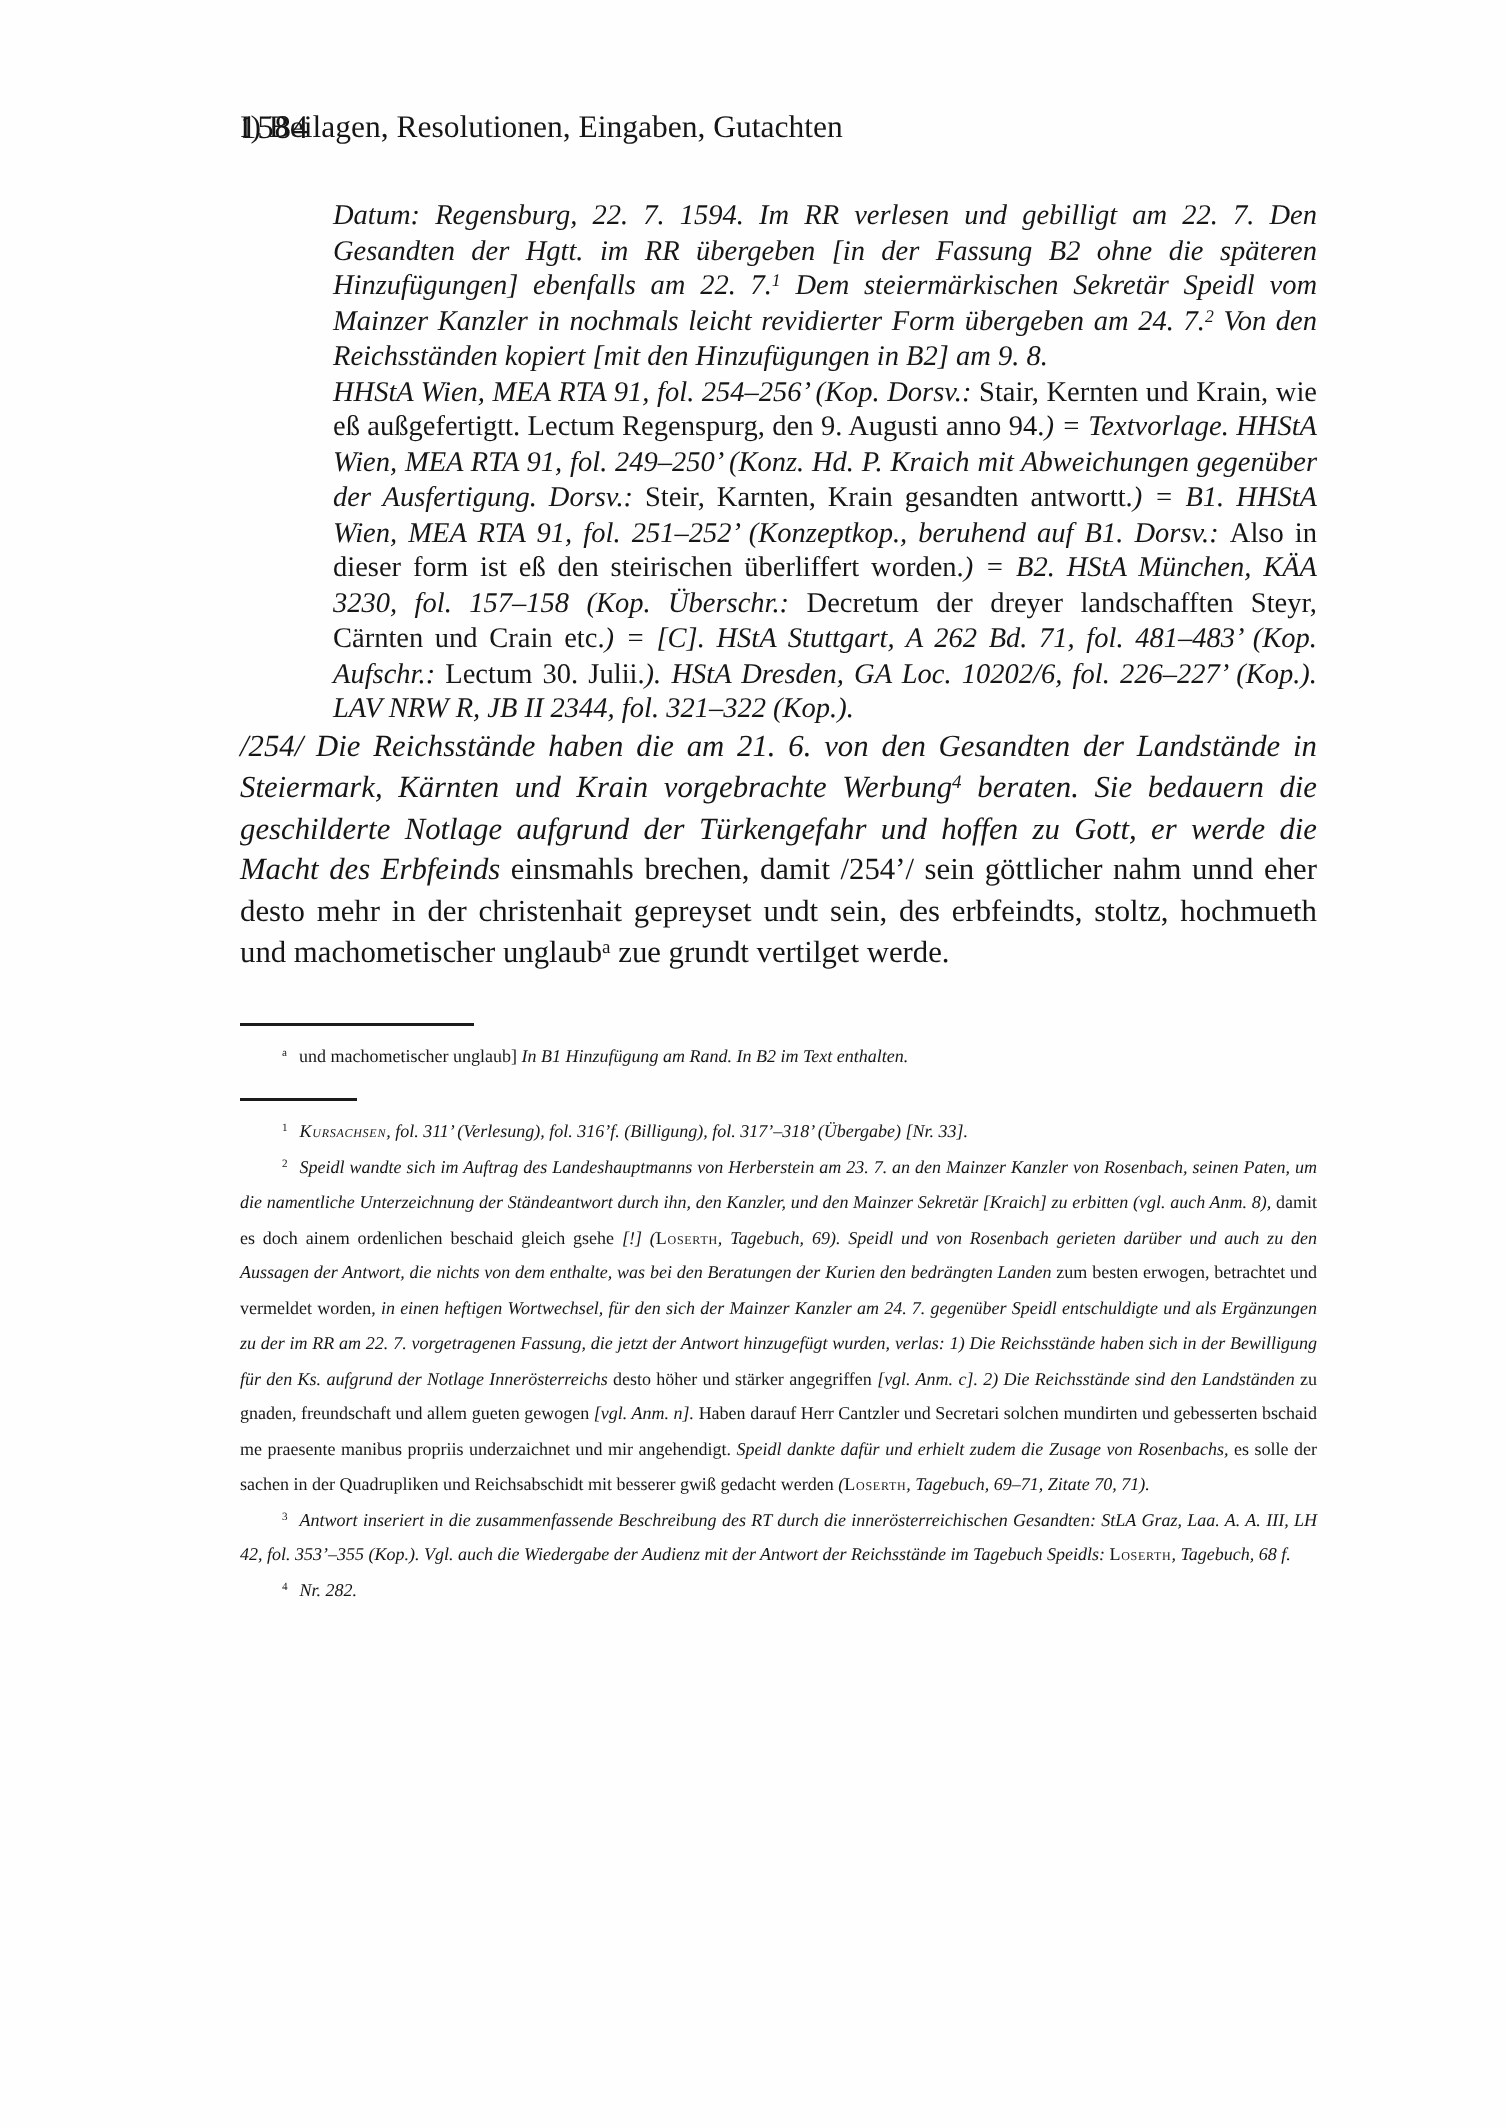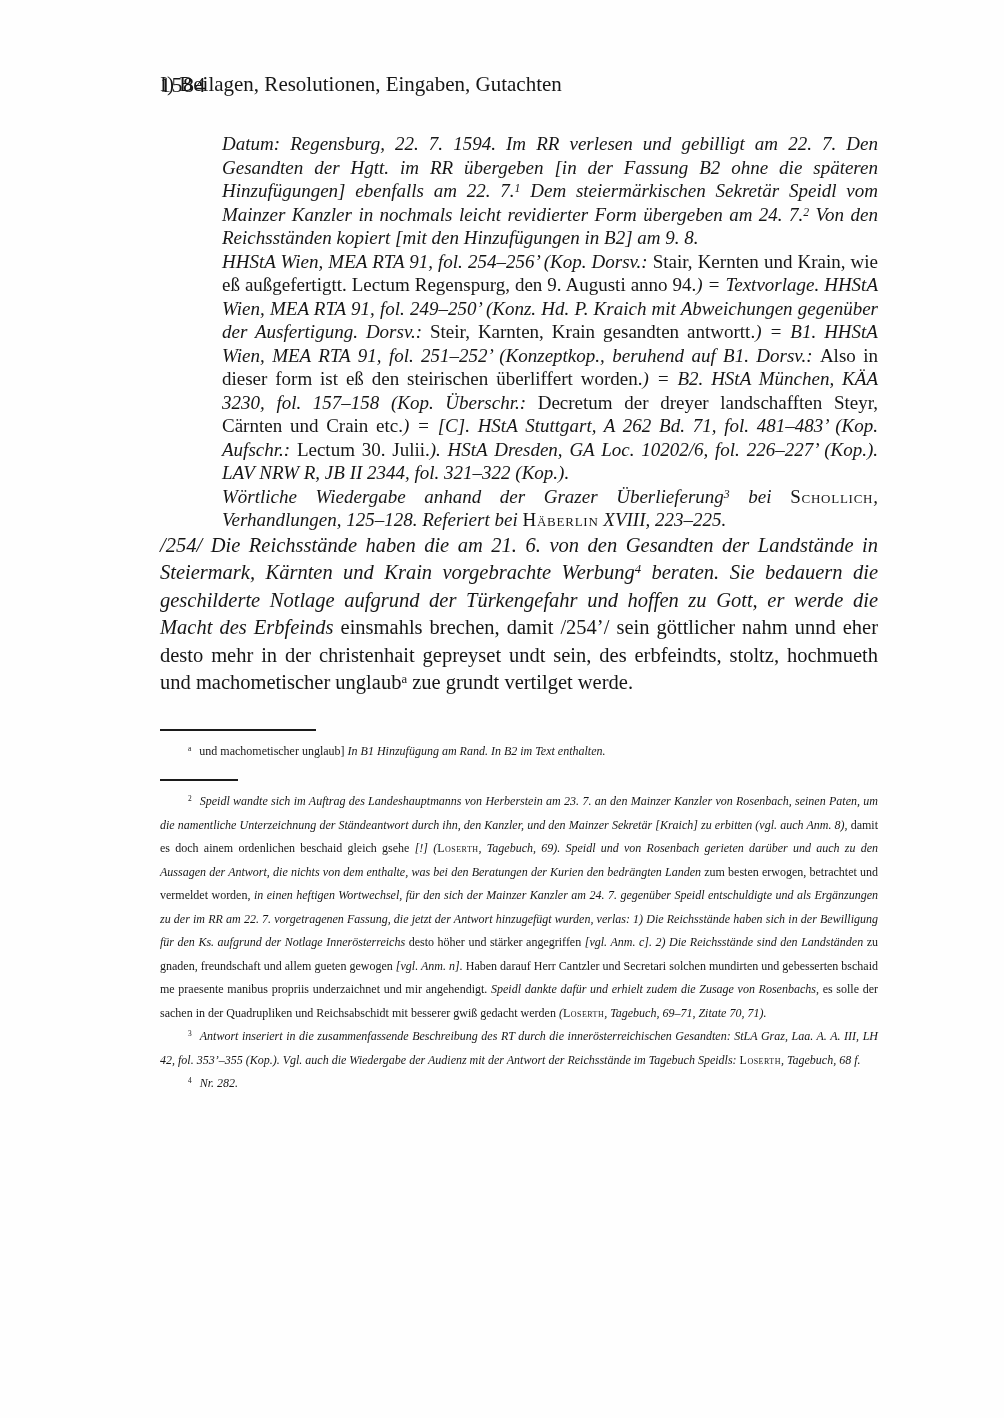--- a/index.html
+++ b/index.html
@@ -100,33 +100,33 @@
 <div class="page">
 
   <div class="running-head">
     <span class="page-num">1584</span>
     <span class="head-title">I) Beilagen, Resolutionen, Eingaben, Gutachten</span>
   </div>
 
   <section class="headnote">
     <p><span class="run-i">Datum: Regensburg, 22. 7. 1594. Im RR verlesen und gebilligt am 22. 7. Den Gesandten der Hgtt. im RR übergeben [in der Fassung B2 ohne die späteren Hinzufügungen] ebenfalls am 22. 7.</span><span class="run-isup">1</span><span class="run-i"> Dem steiermärkischen Sekretär Speidl vom Mainzer Kanzler in nochmals leicht revidierter Form übergeben am 24. 7.</span><span class="run-isup">2</span><span class="run-i"> Von den Reichsständen kopiert [mit den Hinzufügungen in B2] am 9. 8.</span></p>
     <p><span class="run-i">HHStA Wien, MEA RTA 91, fol. 254–256’ (Kop. Dorsv.: </span><span class="run-r">Stair, Kernten und Krain, wie eß außgefertigtt. Lectum Regenspurg, den 9. Augusti anno 94.</span><span class="run-i">) = Textvorlage. HHStA Wien, MEA RTA 91, fol. 249–250’ (Konz. Hd. P. Kraich mit Abweichungen gegenüber der Ausfertigung. Dorsv.: </span><span class="run-r">Steir, Karnten, Krain gesandten antwortt.</span><span class="run-i">) = B1. HHStA Wien, MEA RTA 91, fol. 251–252’ (Konzeptkop., beruhend auf B1. Dorsv.: </span><span class="run-r">Also in dieser form ist eß den steirischen überliffert worden.</span><span class="run-i">) = B2. HStA München, KÄA 3230, fol. 157–158 (Kop. Überschr.: </span><span class="run-r">Decretum der dreyer landschafften Steyr, Cärnten und Crain etc.</span><span class="run-i">) = [C]. HStA Stuttgart, A 262 Bd. 71, fol. 481–483’ (Kop. Aufschr.: </span><span class="run-r">Lectum 30. Julii.</span><span class="run-i">). HStA Dresden, GA Loc. 10202/6, fol. 226–227’ (Kop.). LAV NRW R, JB II 2344, fol. 321–322 (Kop.).</span></p>
-    <p><span class="run-i">Wörtliche Wiedergabe anhand der Grazer Überlieferung</span><span class="run-isup">3</span><span class="run-i"> bei </span><span class="run-sc">Schollich</span><span class="run-i">, Verhandlungen, 125–128. Referiert bei </span><span class="run-sc">Häberlin</span><span class="run-i"> XVIII, 223–225.</span></p>
   </section>
 
   <section class="bodytext">
     <p class="body-para"><span class="run-i">/254/ Die Reichsstände haben die am 21. 6. von den Gesandten der Landstände in Steiermark, Kärnten und Krain vorgebrachte Werbung</span><span class="run-isup">4</span><span class="run-i"> beraten. Sie bedauern die geschilderte Notlage aufgrund der Türkengefahr und hoffen zu Gott, er werde die Macht des Erbfeinds </span><span class="run-r">einsmahls brechen, damit /254’/ sein göttlicher nahm unnd eher desto mehr in der christenhait gepreyset undt sein, des erbfeindts, stoltz, hochmueth und machometischer unglaub</span><span class="run-sup">a</span><span class="run-r"> zue grundt vertilget werde.</span></p>
   </section>
 
   <section class="footnotes">
 
     <div class="fn-rule fn-rule-letter"></div>
     <p class="fn"><sup class="fn-label">a</sup><span><span class="run-r">und machometischer unglaub] </span><span class="run-i">In B1 Hinzufügung am Rand. In B2 im Text enthalten.</span></span></p>
 
     <div class="fn-rule fn-rule-numeric"></div>
+    <p class="fn"><sup class="fn-label">1</sup><span><span class="run-isc">Kursachsen</span><span class="run-i">, fol. 311’ (Verlesung), fol. 316’f. (Billigung), fol. 317’–318’ (Übergabe) [Nr. 33].</span></span></p>
 
     <p class="fn"><sup class="fn-label">2</sup><span><span class="run-i">Speidl wandte sich im Auftrag des Landeshauptmanns von Herberstein am 23. 7. an den Mainzer Kanzler von Rosenbach, seinen Paten, um die namentliche Unterzeichnung der Ständeantwort durch ihn, den Kanzler, und den Mainzer Sekretär [Kraich] zu erbitten (vgl. auch Anm. 8), </span><span class="run-r">damit es doch ainem ordenlichen beschaid gleich gsehe </span><span class="run-i">[!] (</span><span class="run-sc">Loserth</span><span class="run-i">, Tagebuch, 69). Speidl und von Rosenbach gerieten darüber und auch zu den Aussagen der Antwort, die nichts von dem enthalte, was bei den Beratungen der Kurien den bedrängten Landen </span><span class="run-r">zum besten erwogen, betrachtet und vermeldet worden, </span><span class="run-i">in einen heftigen Wortwechsel, für den sich der Mainzer Kanzler am 24. 7. gegenüber Speidl entschuldigte und als Ergänzungen zu der im RR am 22. 7. vorgetragenen Fassung, die jetzt der Antwort hinzugefügt wurden, verlas: 1) Die Reichsstände haben sich in der Bewilligung für den Ks. aufgrund der Notlage Innerösterreichs </span><span class="run-r">desto höher und stärker angegriffen </span><span class="run-i">[vgl. Anm. c]. 2) Die Reichsstände sind den Landständen </span><span class="run-r">zu gnaden, freundschaft und allem gueten gewogen </span><span class="run-i">[vgl. Anm. n]. </span><span class="run-r">Haben darauf Herr Cantzler und Secretari solchen mundirten und gebesserten bschaid me praesente manibus propriis underzaichnet und mir angehendigt. </span><span class="run-i">Speidl dankte dafür und erhielt zudem die Zusage von Rosenbachs, </span><span class="run-r">es solle der sachen in der Quadrupliken und Reichsabschidt mit besserer gwiß gedacht werden </span><span class="run-i">(</span><span class="run-sc">Loserth</span><span class="run-i">, Tagebuch, 69–71, Zitate 70, 71).</span></span></p>
 
     <p class="fn"><sup class="fn-label">3</sup><span><span class="run-i">Antwort inseriert in die zusammenfassende Beschreibung des RT durch die innerösterreichischen Gesandten: StLA Graz, Laa. A. A. III, LH 42, fol. 353’–355 (Kop.). Vgl. auch die Wiedergabe der Audienz mit der Antwort der Reichsstände im Tagebuch Speidls: </span><span class="run-sc">Loserth</span><span class="run-i">, Tagebuch, 68 f.</span></span></p>
 
     <p class="fn"><sup class="fn-label">4</sup><span><span class="run-i">Nr. 282.</span></span></p>
 
   </section>
 
 </div>

